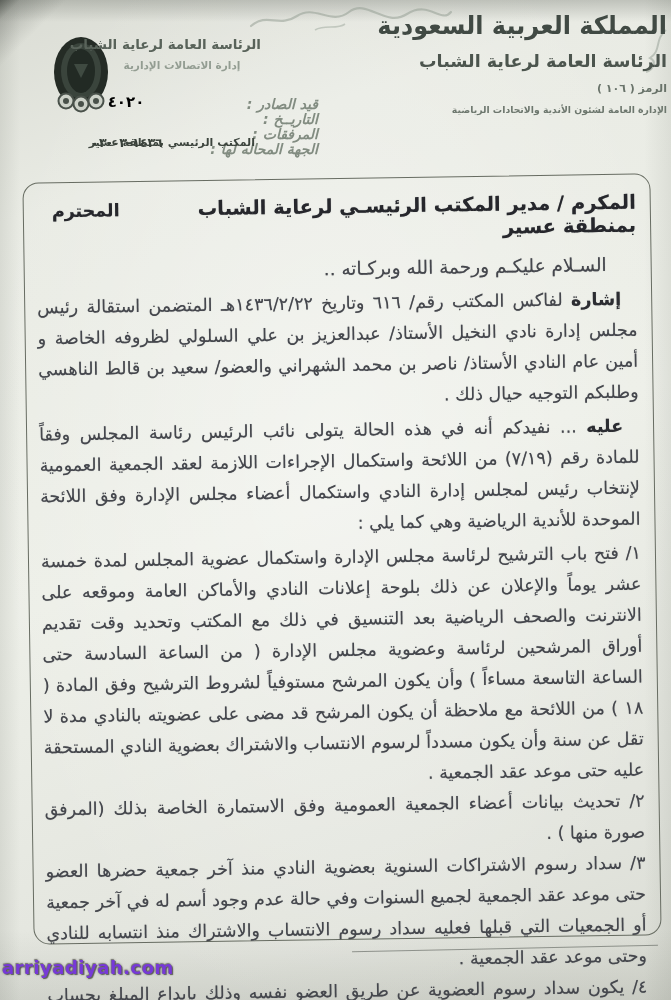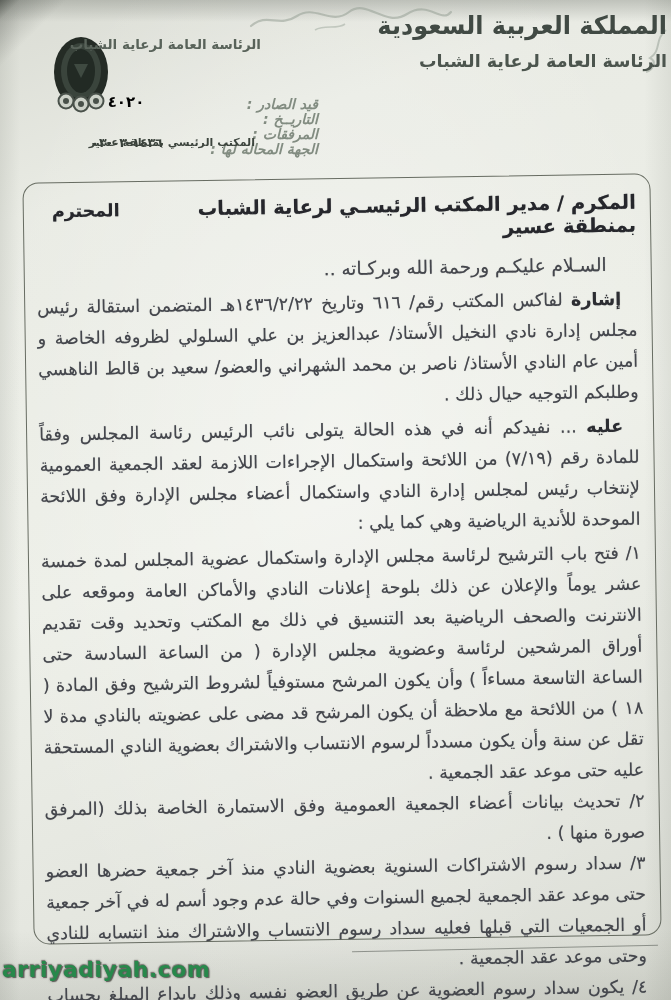--- a/index.html
+++ b/index.html
@@ -60,21 +60,21 @@
   .honorific{ font-size:17.5px; font-weight:bold; color:#26272c; margin-left:16px; }
 
   .body-text{ font-size:17.5px; line-height:31px; text-align:justify; color:#45474d; }
   .greeting{ margin:0 30px 4px 0; font-size:18.5px; }
   .para{ margin:0 0 3px 0; text-indent:16px; }
   .para b{ color:#2c2d32; }
   .item{ margin:0; text-indent:0; }
 
   .watermark{
     position:absolute; left:2px; top:957px; direction:ltr;
-    font-size:22px; font-weight:bold; letter-spacing:0.5px; color:#15803d;
+    font-size:18px; font-weight:bold; letter-spacing:0.5px; color:#6d28d9;
     text-shadow:1.3px 1.3px 1px #50504b, -0.6px -0.6px 1px #6a6a64, 0 0 3px rgba(60,60,56,0.5);
     opacity:0.9;
   }
 </style>
 </head>
 <body>
 
 <svg class="scribble" style="left:245px;top:2px;" width="210" height="34" viewBox="0 0 210 34">
   <path d="M6 24 C 22 10, 34 26, 52 14 S 86 24, 104 10 S 140 26, 162 12 S 196 22, 206 10" fill="none" stroke="#97a196" stroke-width="2.2" stroke-linecap="round"></path>
   <path d="M70 28 C 80 22, 92 28, 100 22" fill="none" stroke="#a3ada2" stroke-width="1.6"></path>
@@ -91,37 +91,40 @@
   <circle cx="18" cy="67" r="7.5" fill="#cdd2c9" stroke="#49514a" stroke-width="2"></circle>
   <circle cx="33" cy="70" r="7.5" fill="#cdd2c9" stroke="#49514a" stroke-width="2"></circle>
   <circle cx="48" cy="67" r="7.5" fill="#cdd2c9" stroke="#49514a" stroke-width="2"></circle>
   <circle cx="18" cy="67" r="3" fill="#49514a"></circle>
   <circle cx="33" cy="70" r="3" fill="#49514a"></circle>
   <circle cx="48" cy="67" r="3" fill="#49514a"></circle>
 </svg>
 
 <div class="hdr org-left">
   <div class="l1">الرئاسة العامة لرعاية الشباب</div>
+  <div class="l3">إدارة الاتصالات الإدارية</div>
 </div>
 
 <div class="hdr serial">٤٠٢٠</div>
 <div class="hdr hijri">١٤٣٦-٠٣-٠٣</div>
 
 <div class="hdr meta-labels">
   <div>قيد الصادر :</div>
   <div>التاريــخ :</div>
   <div>المرفقات :</div>
   <div>الجهة المحاله لها :</div>
 </div>
 
 <div class="hdr referred">المكتب الرئيسي بمنطقة عسير</div>
 
 <div class="hdr org-right">
   <div class="country">المملكة العربية السعودية</div>
   <div class="presidency">الرئاسة العامة لرعاية الشباب</div>
+  <div class="code">الرمز ( ١٠٦ )</div>
+  <div class="dept">الإدارة العامة لشئون الأندية والاتحادات الرياضية</div>
 </div>
 
 <div class="letter-box soft">
   <div class="addressee-row">
     <span class="addressee">المكرم / مدير المكتب الرئيسـي لرعاية الشباب بمنطقة عسير</span>
     <span class="honorific">المحترم</span>
   </div>
 
   <div class="body-text">
     <div class="greeting">السـلام عليكـم ورحمة الله وبركـاته ..</div>

